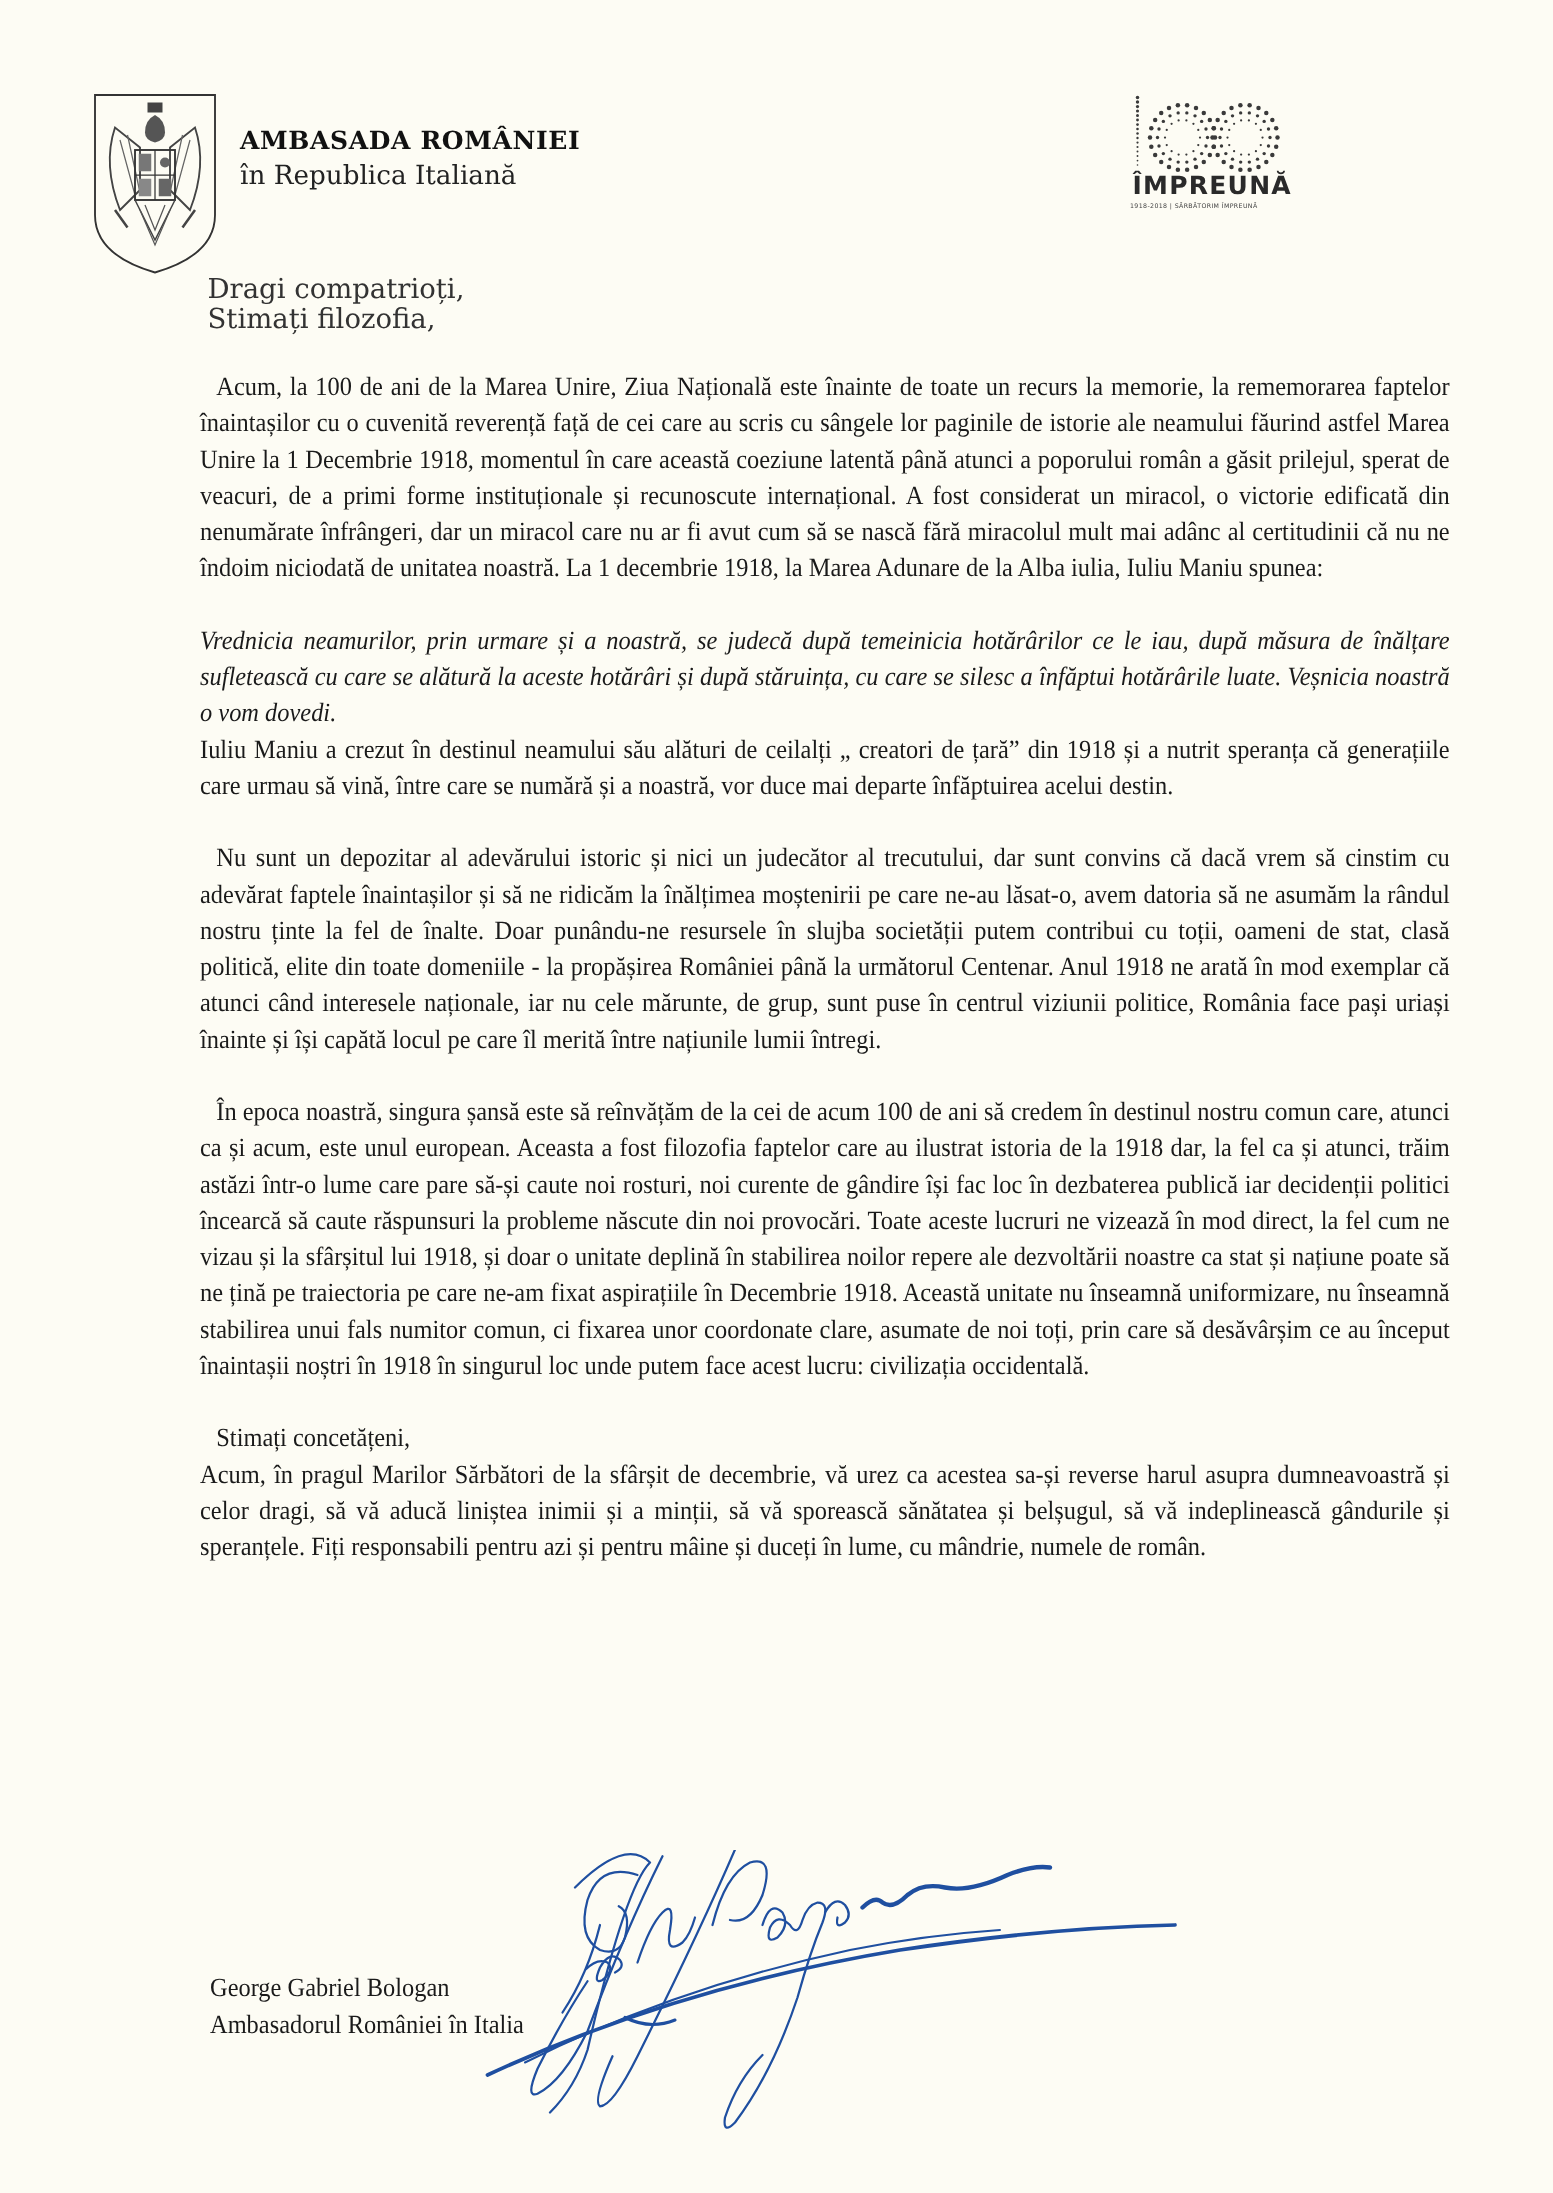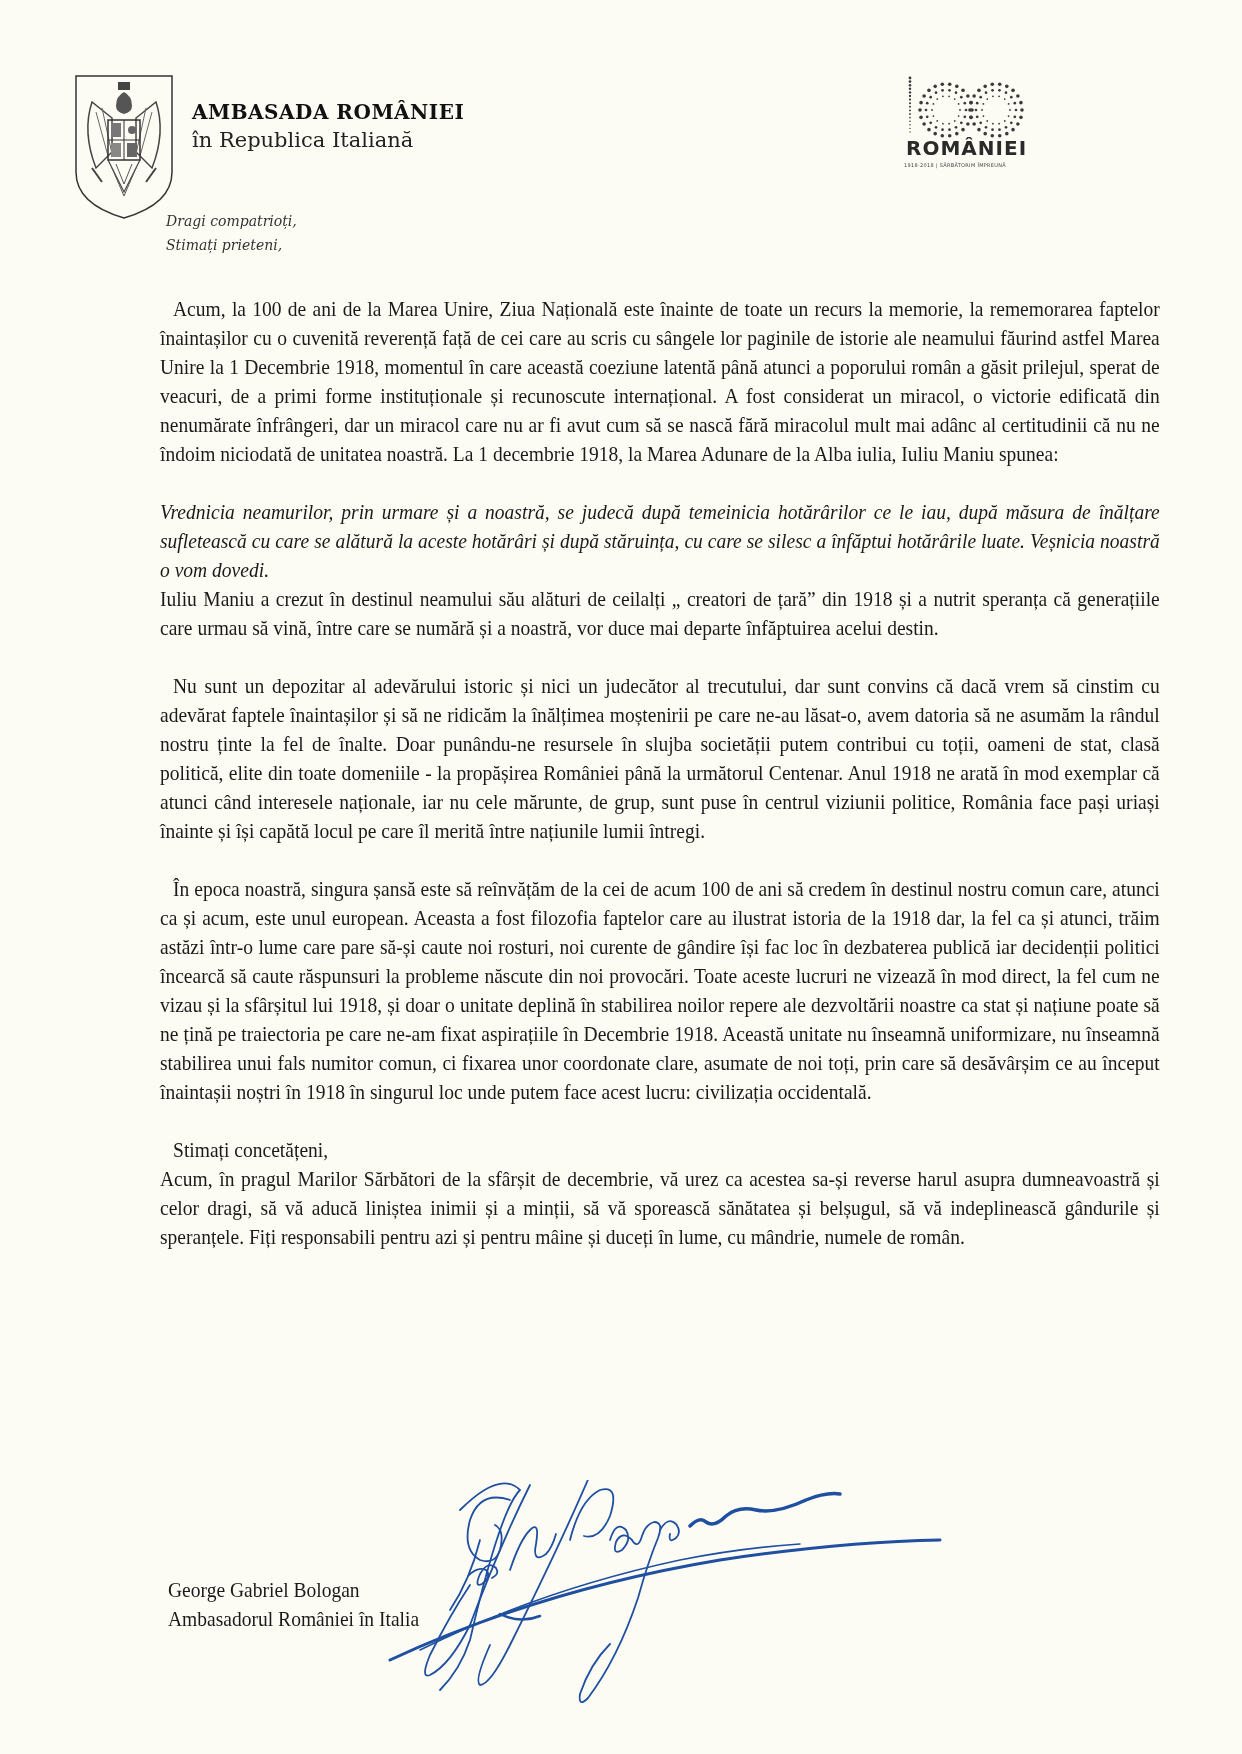--- a/index.html
+++ b/index.html
@@ -26,22 +26,22 @@
   .centenary-word {
     position: absolute; left: 906px; top: 136px;
     font-family: "DejaVu Sans", sans-serif; font-weight: bold;
     font-size: 20px; letter-spacing: 1px; color: #2a2a2a;
   }
   .centenary-tag {
     position: absolute; left: 904px; top: 162px;
     font-family: "DejaVu Sans", sans-serif; font-size: 5px; color: #444; letter-spacing: 0.3px;
   }
   .salutation {
-    position: absolute; left: 166px; top: 209px;
-    font-family: "DejaVu Serif", serif; font-size: 14px; line-height: 24px; color: #333; font-style: italic;
+    position: absolute; left: 166px; top: 220px;
+    font-family: "DejaVu Serif", serif; font-size: 22px; line-height: 24px; color: #333;
   }
   .body {
     position: absolute; left: 160px; top: 295px; width: 1000px;
     font-size: 21px; line-height: 29px; text-align: justify;
     font-family: "Liberation Serif", serif;
     transform: scaleX(0.93); transform-origin: left top;
     width: 1075px;
   }
   .para { margin: 0; text-indent: 14px; }
   .gap { height: 29px; }
@@ -204,26 +204,26 @@
       <circle cx="87.27114277397773" cy="48.945640754552414" r="0.9" fill="#3a3a3a"></circle>
       <circle cx="83.38643584936614" cy="44.07437234764581" r="0.9" fill="#3a3a3a"></circle>
       <circle cx="82" cy="38" r="0.9" fill="#3a3a3a"></circle>
       <circle cx="83.38643584936614" cy="31.925627652354187" r="0.9" fill="#3a3a3a"></circle>
       <circle cx="87.27114277397773" cy="27.054359245447586" r="0.9" fill="#3a3a3a"></circle>
       <circle cx="92.88470692461159" cy="24.35100922945447" r="0.9" fill="#3a3a3a"></circle>
       <circle cx="99.1152930753884" cy="24.35100922945447" r="0.9" fill="#3a3a3a"></circle>
       <circle cx="104.72885722602227" cy="27.054359245447582" r="0.9" fill="#3a3a3a"></circle>
       <circle cx="108.61356415063386" cy="31.925627652354184" r="0.9" fill="#3a3a3a"></circle>
     </svg>
-  <div class="centenary-word">ROMÂNIEI</div>
+  <div class="centenary-word">ÎMPREUNĂ</div>
   <div class="centenary-tag">1918-2018 | SĂRBĂTORIM ÎMPREUNĂ</div>
 
   <div class="salutation">
     <div>Dragi compatrioți,</div>
-    <div>Stimați prieteni,</div>
+    <div>Stimați filozofia,</div>
   </div>
 
   <div class="body">
     <p class="para">Acum, la 100 de ani de la Marea Unire, Ziua Națională este înainte de toate  un recurs la memorie, la rememorarea faptelor înaintașilor cu o cuvenită reverență față de cei care au scris cu sângele lor paginile de istorie ale neamului  făurind astfel Marea Unire la 1 Decembrie 1918, momentul în care această coeziune latentă până atunci a poporului român a găsit prilejul, sperat de veacuri, de a primi forme instituționale și recunoscute internațional. A fost considerat un miracol, o victorie edificată din nenumărate înfrângeri, dar un miracol care nu ar fi avut cum să se nască fără miracolul mult mai adânc al certitudinii că  nu ne  îndoim niciodată de unitatea noastră. La 1 decembrie 1918, la Marea Adunare de la Alba iulia, Iuliu Maniu spunea:</p>
     <div class="gap"></div>
     <p class="quote">Vrednicia neamurilor, prin urmare și a noastră, se judecă după temeinicia hotărârilor ce le iau, după măsura de înălțare sufletească cu care se alătură la aceste hotărâri și după stăruința, cu care se silesc a înfăptui hotărârile luate. Veșnicia noastră o vom dovedi.</p>
     <p class="para" style="text-indent:0">Iuliu Maniu a crezut în destinul neamului său  alături de ceilalți „ creatori de țară” din 1918 și  a nutrit speranța că generațiile care urmau să vină, între care se numără și a noastră, vor duce mai departe înfăptuirea acelui destin.</p>
     <div class="gap"></div>
     <p class="para">Nu sunt un depozitar al adevărului istoric și nici un judecător al trecutului, dar sunt convins că dacă vrem să cinstim cu adevărat faptele înaintașilor și să ne ridicăm la înălțimea moștenirii pe care ne-au lăsat-o, avem datoria să ne asumăm la rândul nostru ținte la fel de înalte. Doar punându-ne resursele în slujba societății putem contribui cu toții, oameni de stat, clasă politică, elite din toate domeniile - la propășirea României  până la următorul Centenar. Anul 1918 ne arată în mod exemplar că atunci când interesele naționale, iar nu cele mărunte, de grup, sunt puse în centrul viziunii politice, România face pași uriași înainte și își capătă locul pe care îl merită între națiunile lumii întregi.</p>
     <div class="gap"></div>

